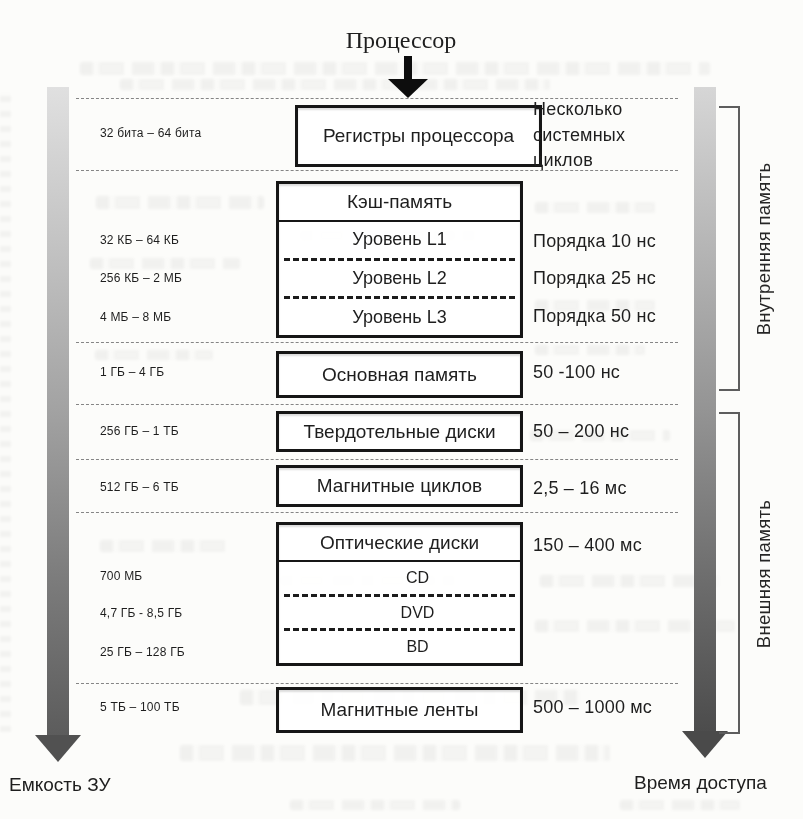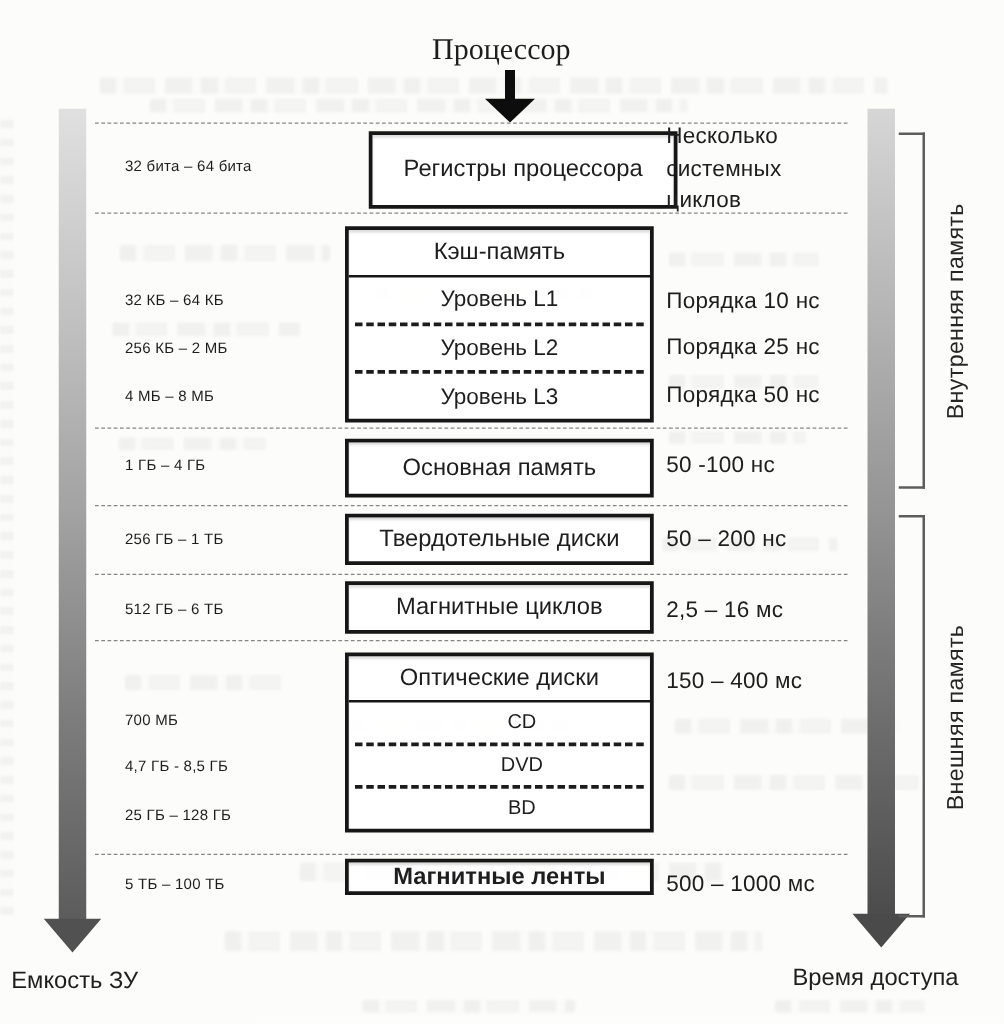--- a/index.html
+++ b/index.html
@@ -188,21 +188,21 @@
 
   <div class="abs stackbox" style="top:522px; height:144px;">
     <div class="hdr" style="height:35px;">Оптические диски</div>
     <div class="lvl small">CD</div>
     <div class="dashrow"></div>
     <div class="lvl small">DVD</div>
     <div class="dashrow"></div>
     <div class="lvl small">BD</div>
   </div>
 
-  <div class="abs box" style="top:687px; height:29px;font-weight:bold;">
+  <div class="abs box" style="top:687px; height:46px;">
     <span>Магнитные ленты</span>
   </div>
 
   <div class="abs time wrap" style="top:135px">Несколько системных циклов</div>
   <div class="abs time" style="top:241px">Порядка 10 нс</div>
   <div class="abs time" style="top:278px">Порядка 25 нс</div>
   <div class="abs time" style="top:316px">Порядка 50 нс</div>
   <div class="abs time" style="top:372px">50 -100 нс</div>
   <div class="abs time" style="top:431px">50 – 200 нс</div>
   <div class="abs time" style="top:488px">2,5 – 16 мс</div>

